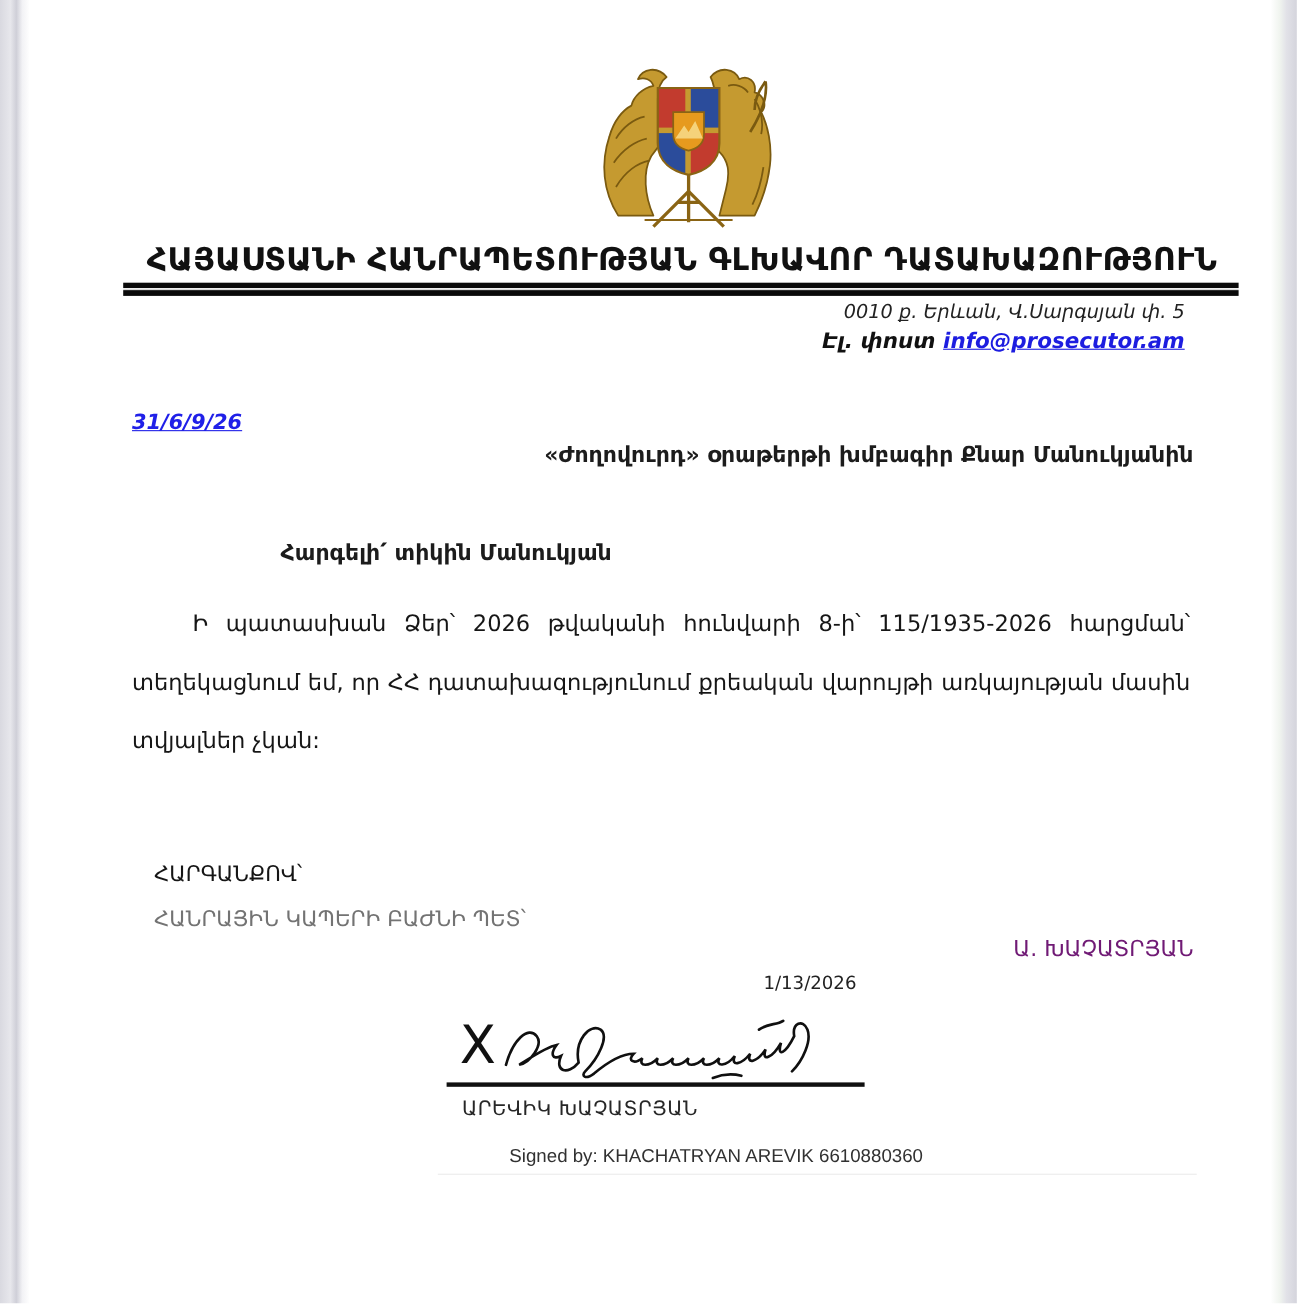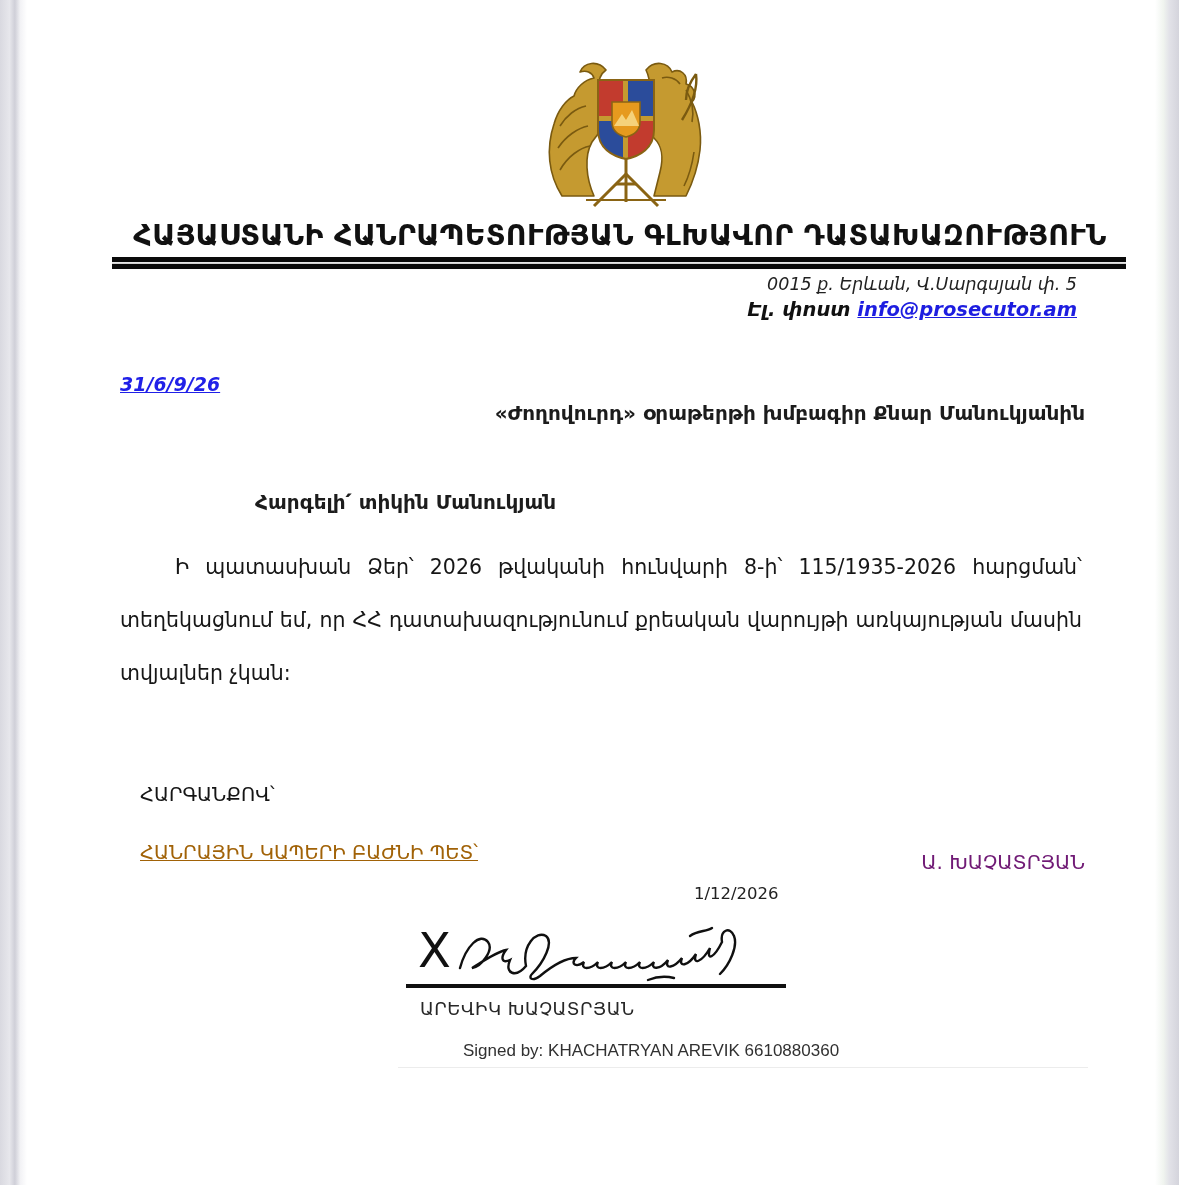--- a/index.html
+++ b/index.html
@@ -42,21 +42,21 @@
   .addressee{left:300px;top:401px;width:785px;text-align:right;font-weight:bold;font-size:20px;white-space:nowrap;}
   
   .salutation{left:255px;top:490px;font-weight:bold;font-size:20px;}
   
   .body-par{left:120px;top:541px;width:962px;font-size:20.5px;line-height:53px;color:#161616;}
   .body-line1{text-indent:55px;text-align:justify;text-align-last:justify;}
   .body-line2{text-align:justify;text-align-last:justify;}
   .body-line3{text-align:left;}
   
   .closing1{left:140px;top:783px;font-size:19.5px;color:#151515;}
-  .closing2{left:140px;top:841px;font-size:19.5px;color:#a16207;text-decoration:underline;}
+  .closing2{left:140px;top:824px;font-size:19.5px;color:#737373;}
   .signer-short{left:700px;top:850px;width:385px;text-align:right;font-size:20px;color:#701a75;}
   .sign-date{left:694px;top:884px;font-size:16.5px;color:#222;}
   
   .x-mark{left:418px;top:922px;font-size:48px;color:#111;}
   .sig-svg{left:452px;top:918px;}
   .sig-line{left:406px;top:984px;width:380px;height:4px;background:#101010;}
   .signer-full{left:420px;top:998px;font-size:18px;letter-spacing:.5px;color:#272727;}
   .signed-by{left:424px;top:1041px;font-size:17px;color:#313131;font-family:"Liberation Sans","DejaVu Sans",sans-serif;margin-left:39px;}
   .widget-rule{left:398px;top:1067px;width:690px;height:1px;background:#ececec;}
   
@@ -110,40 +110,40 @@
       <path d="M76,46 H104 V66 C104,74 98,79 90,81 C82,79 76,74 76,66 Z" fill="#e69a1e" stroke="#8a6414" stroke-width="1.6"></path>
       <path d="M78,70 L86,58 L90,64 L96,54 L103,70 Z" fill="#f5d27a" stroke="none"></path>
     </g>
   </svg>
 </div>
 
 <div class="abs org-title">ՀԱՅԱՍՏԱՆԻ ՀԱՆՐԱՊԵՏՈՒԹՅԱՆ ԳԼԽԱՎՈՐ ԴԱՏԱԽԱԶՈՒԹՅՈՒՆ</div>
 <div class="abs double-rule"></div>
 
 <div class="abs addr-block">
-  <div class="addr-line1">0015 ք. Երևան, Վ.Սարգսյան փ. 5</div>
+  <div class="addr-line1">0010 ք. Երևան, Վ.Սարգսյան փ. 5</div>
   <div class="addr-line2"><span>Էլ. փոստ</span>&nbsp;<span class="email-link">info@prosecutor.am</span></div>
 </div>
 
 <div class="abs ref-number">31/6/9/26</div>
 
 <div class="abs addressee">«Ժողովուրդ» օրաթերթի խմբագիր Քնար Մանուկյանին</div>
 
 <div class="abs salutation">Հարգելի՛ տիկին Մանուկյան</div>
 
 <div class="abs body-par">
   <div class="body-line1">Ի պատասխան Ձեր՝ 2026 թվականի հունվարի 8-ի՝ 115/1935-2026 հարցման՝</div>
   <div class="body-line2">տեղեկացնում եմ, որ ՀՀ դատախազությունում քրեական վարույթի առկայության մասին</div>
   <div class="body-line3">տվյալներ չկան:</div>
 </div>
 
 <div class="abs closing1">ՀԱՐԳԱՆՔՈՎ՝</div>
 <div class="abs closing2">ՀԱՆՐԱՅԻՆ ԿԱՊԵՐԻ ԲԱԺՆԻ ՊԵՏ՝</div>
 <div class="abs signer-short">Ա. ԽԱՉԱՏՐՅԱՆ</div>
-<div class="abs sign-date">1/12/2026</div>
+<div class="abs sign-date">1/13/2026</div>
 
 <div class="abs x-mark">X</div>
 <div class="abs sig-svg">
   <svg width="320" height="70" viewBox="0 0 320 70" xmlns="http://www.w3.org/2000/svg">
     <g fill="none" stroke="#101010" stroke-width="2.4" stroke-linecap="round">
       <path d="M8,50 C14,28 28,14 36,24 C42,32 30,48 20,50 C30,44 44,34 54,32 C48,40 50,46 58,42
                C52,56 64,60 74,48 C70,28 84,12 94,18 C102,24 92,44 80,56 C76,60 80,64 88,58
                C100,48 112,40 124,40 C118,46 124,50 132,44 C128,52 138,52 146,44 C142,52 152,52 160,44
                C156,52 166,52 174,44 C170,52 180,52 188,44 C184,52 194,52 202,44 C198,52 208,52 216,42
                C212,52 222,50 230,40 C226,50 236,48 244,36 C240,48 250,44 258,30 C254,44 262,40 270,24

